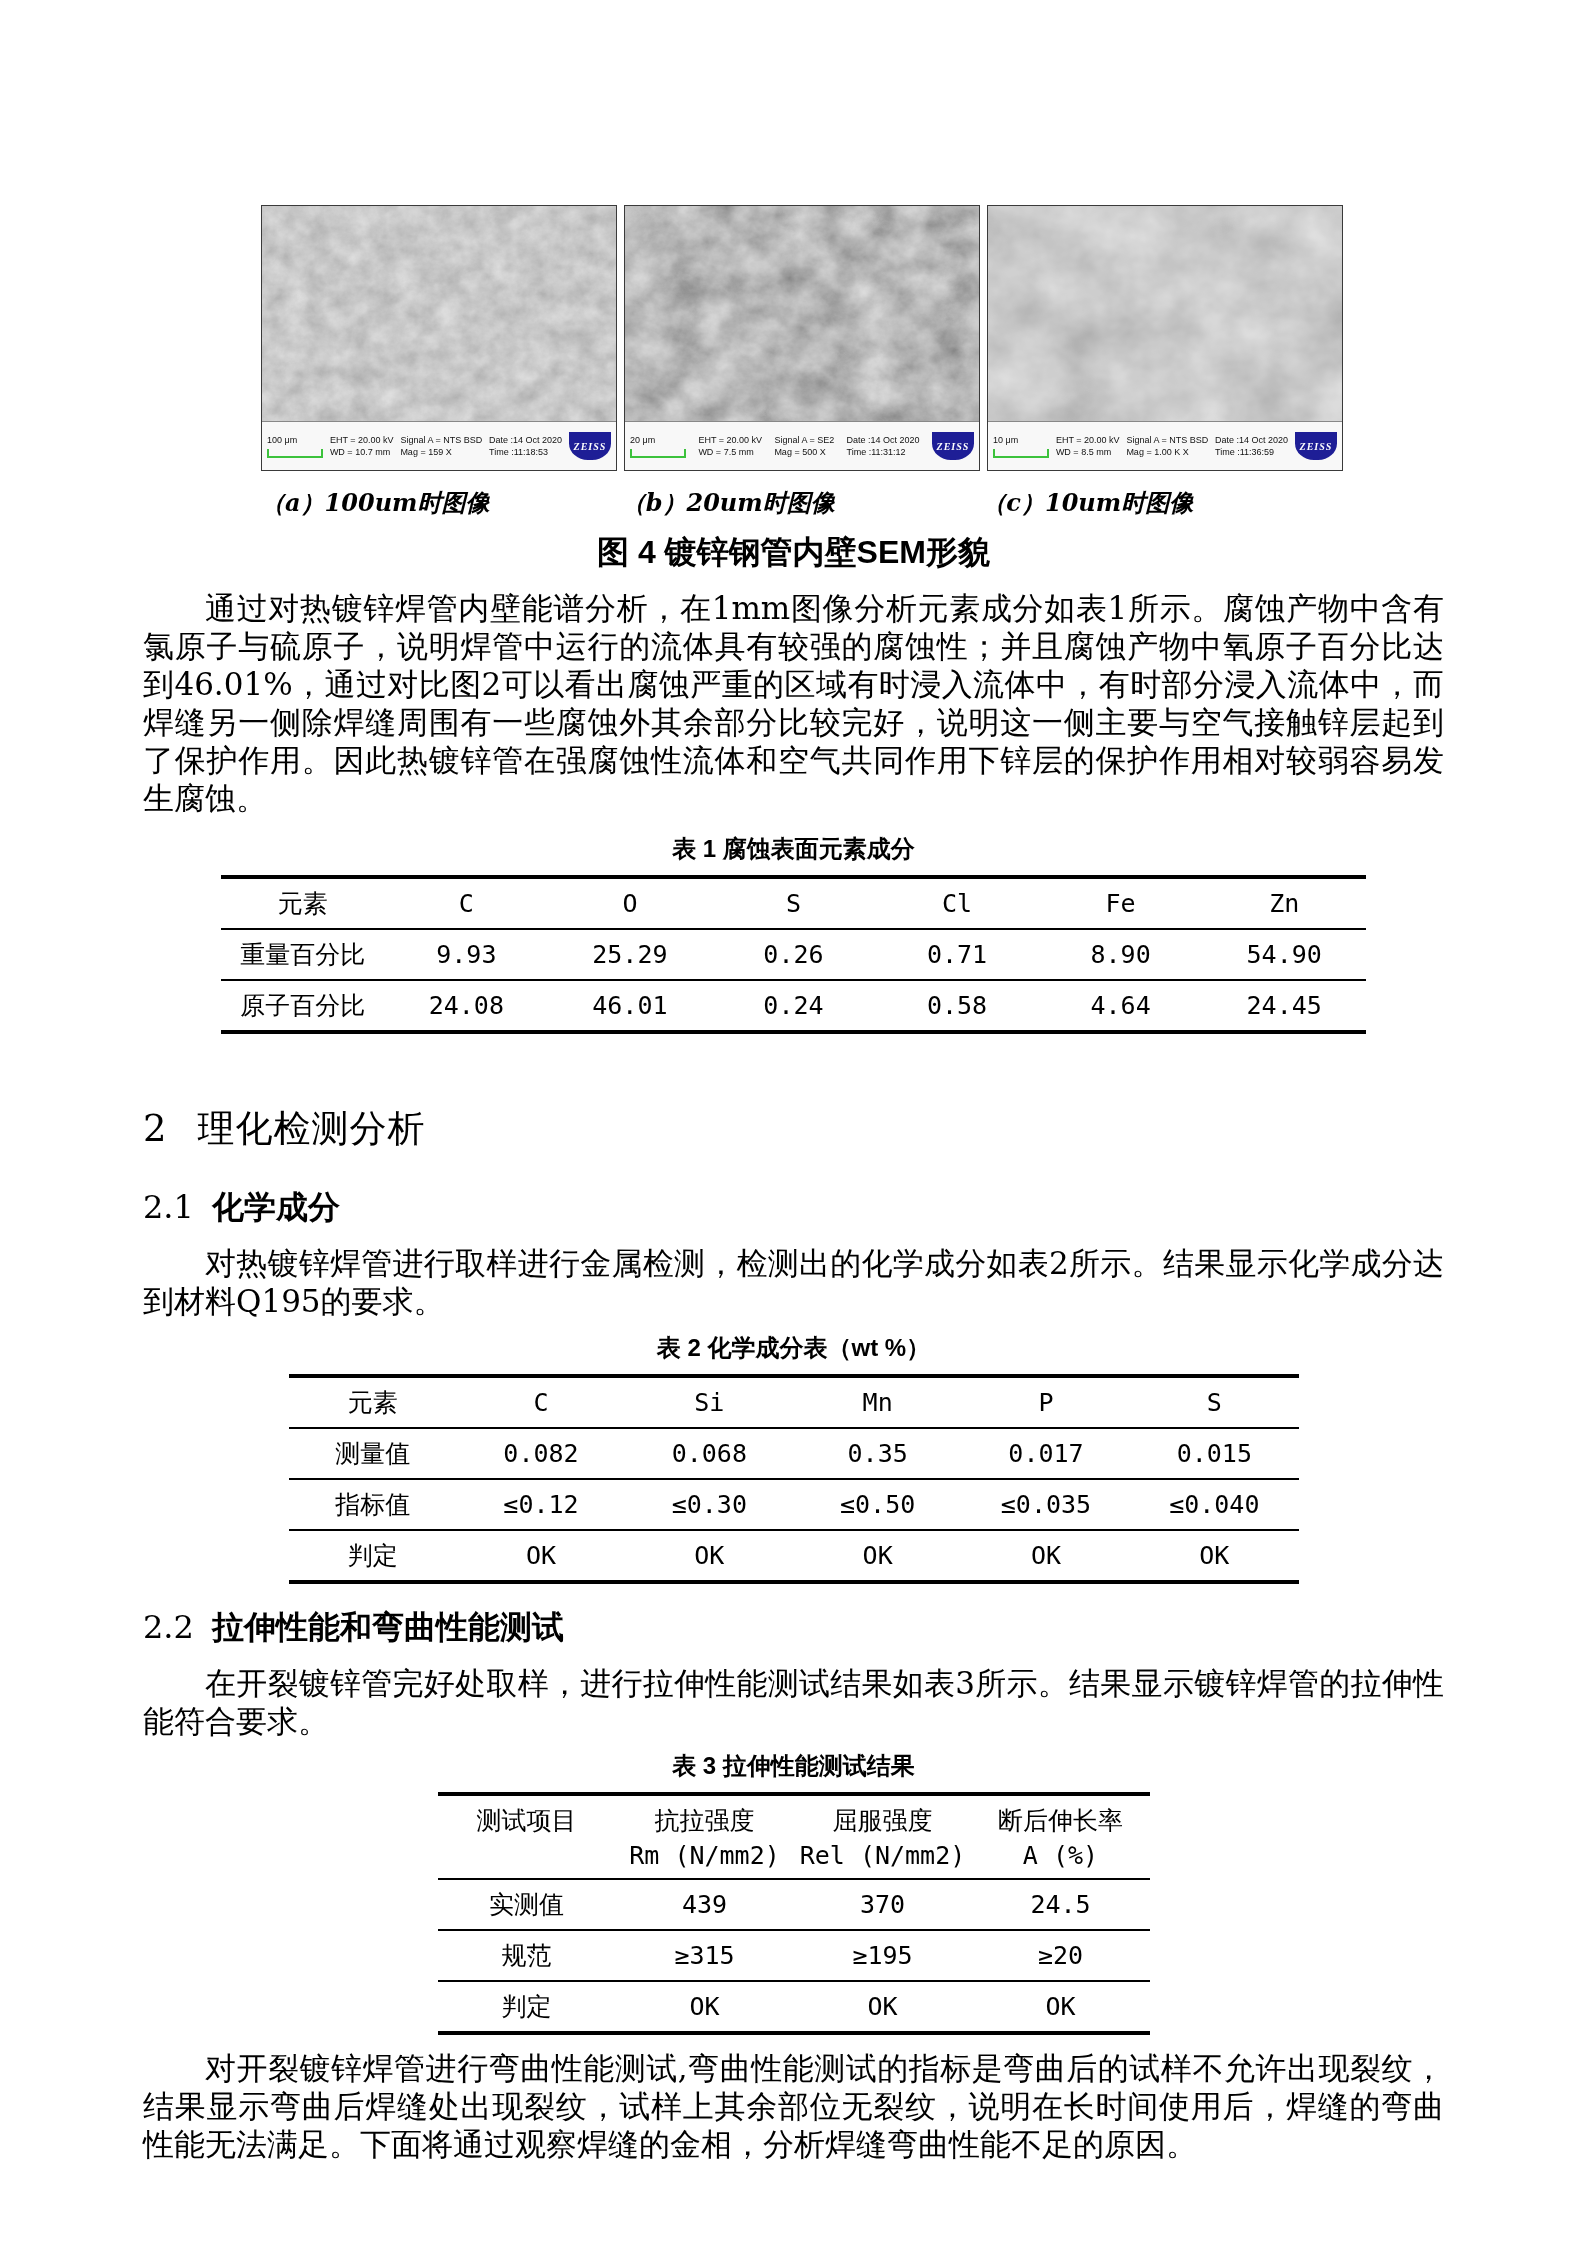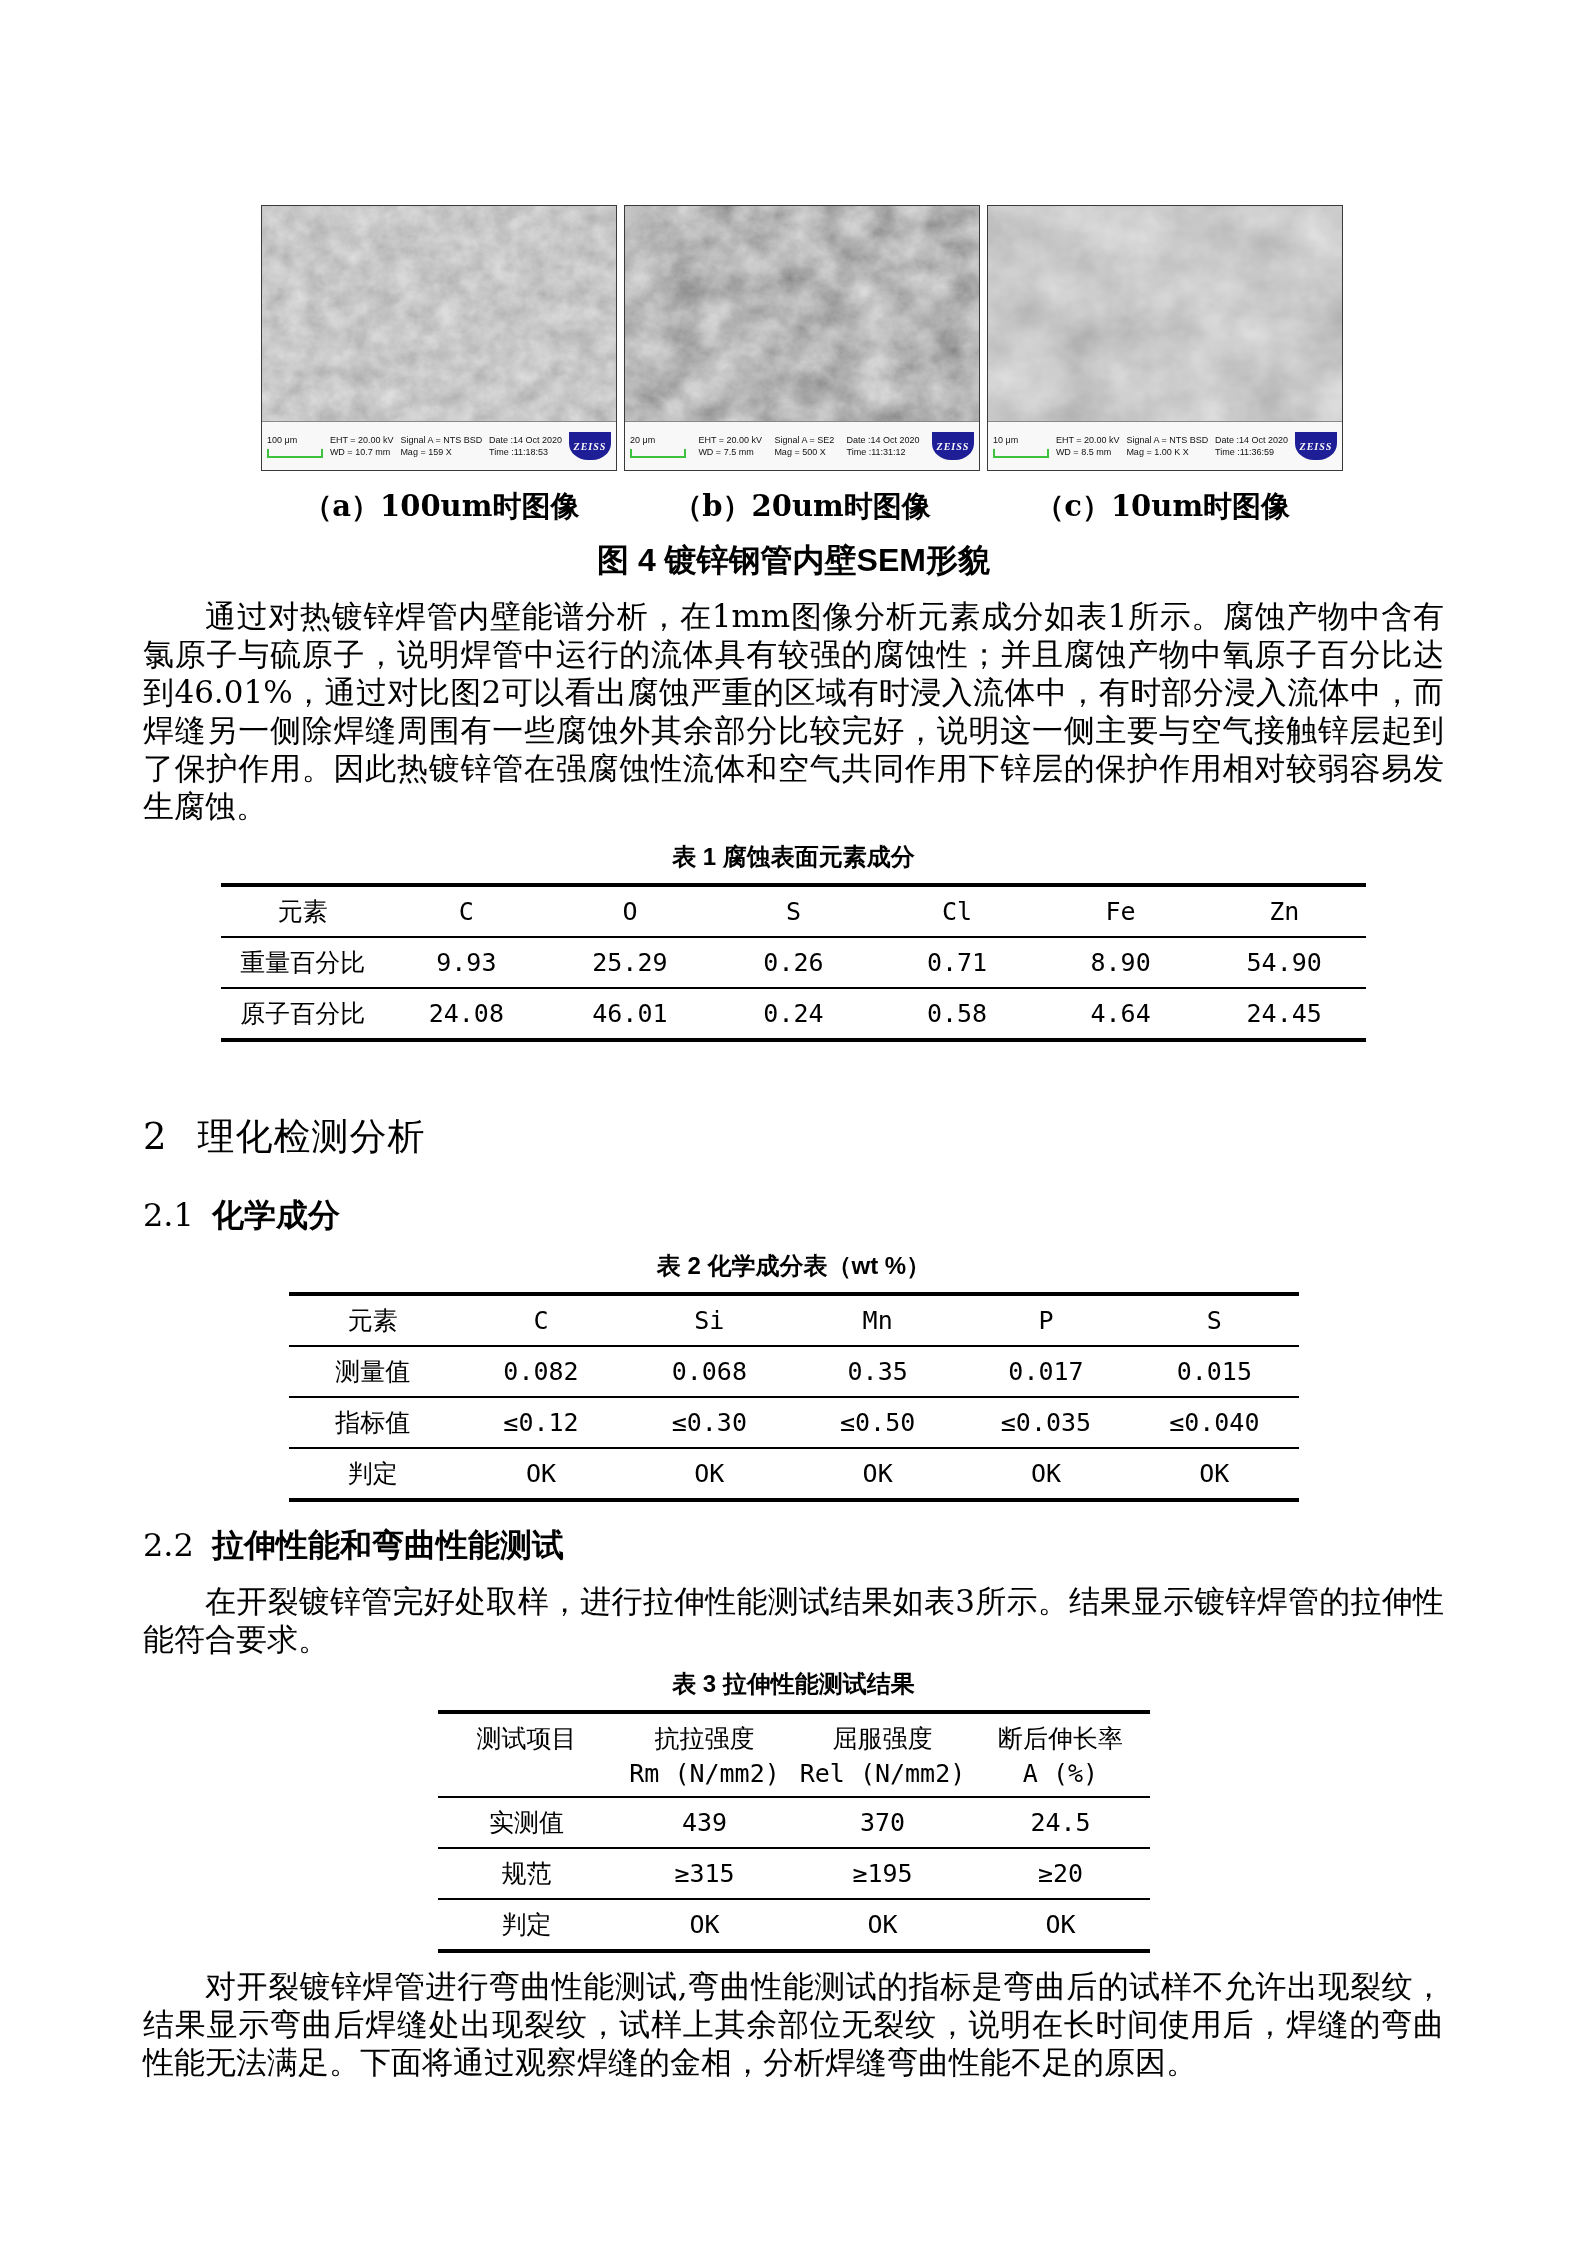--- a/index.html
+++ b/index.html
@@ -25,21 +25,21 @@
   .scale-line{width:52px;height:7px;border-left:2px solid #3cc23c;border-right:2px solid #3cc23c;border-bottom:2px solid #3cc23c;}
   .bar-col{white-space:nowrap;}
   .zeiss{
     width:42px;height:28px;background:#1e1e96;color:#fff;flex:0 0 auto;
     display:flex;align-items:center;justify-content:center;
     font:italic bold 10px "Liberation Serif", serif;letter-spacing:1px;
     border-radius:0 0 45% 45% / 0 0 60% 60%;
   }
 
   .captions-row{margin-left:118px;width:1082px;display:flex;margin-top:16px;}
-  .cap{flex:1;text-align:center;font-weight:bold;font-size:29px;}
+  .cap{flex:1;font-weight:bold;font-size:24px;font-style:italic;}
   .fig-caption{text-align:center;font-weight:bold;font-size:32px;margin-top:12px;
     font-family:"Liberation Sans", sans-serif;}
 
   
   p.body{font-size:31px;line-height:38px;text-align:justify;text-indent:2em;margin:14px 0 0 0;}
 
   
   .tbl-caption{text-align:center;font-weight:bold;font-size:24px;margin-top:16px;
     font-family:"Liberation Sans", sans-serif;}
   table{border-collapse:collapse;margin:10px auto 0 auto;table-layout:fixed;
@@ -230,20 +230,21 @@
   </table>
 
   <div class="h-section">
     <span class="num">2</span><span>理化检测分析</span>
   </div>
 
   <div class="h-sub">
     <span class="num">2.1</span><span class="ttl">化学成分</span>
   </div>
 
+  <p class="body">对热镀锌焊管进行取样进行金属检测，检测出的化学成分如表2所示。结果显示化学成分达到材料Q195的要求。</p>
 
   <div class="tbl-caption" style="margin-top:12px">表 2 化学成分表（wt %）</div>
   <table class="t2">
     <tbody>
       <tr class="rule">
         <th class="zh">元素</th>
         <th>C</th>
         <th>Si</th>
         <th>Mn</th>
         <th>P</th>

